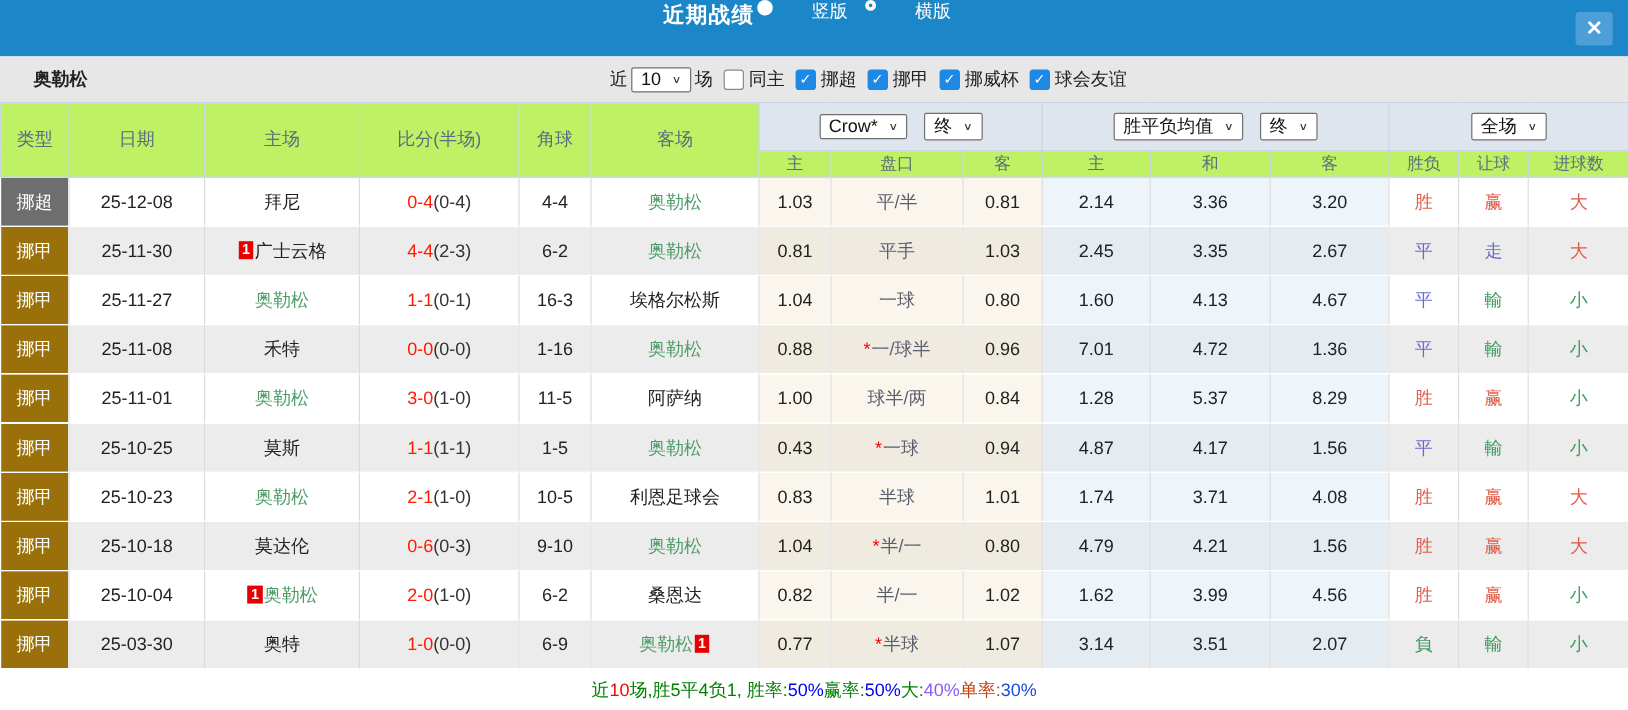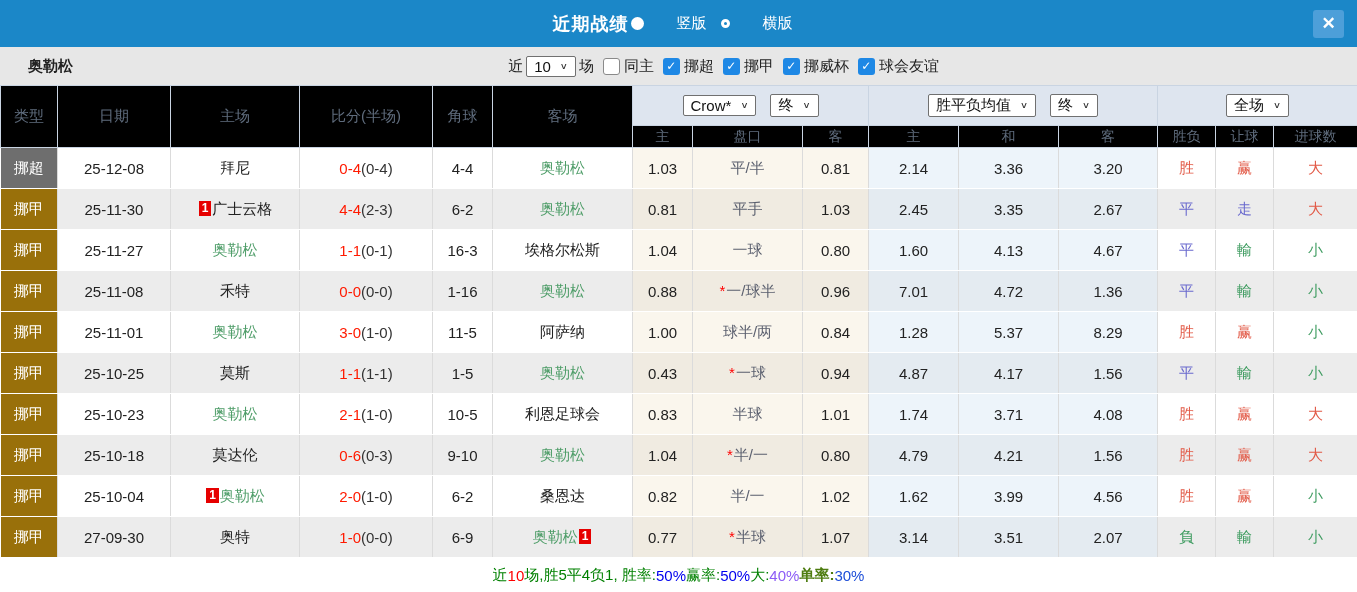--- a/index.html
+++ b/index.html
@@ -5,21 +5,21 @@
   * { box-sizing: border-box; }
   html,body { margin:0; padding:0; }
   body {
     width:1357px; height:592px; overflow:hidden;
     font-family:"Liberation Sans","DejaVu Sans",sans-serif;
     background:#fff;
   }
   
   .titlebar {
     height:47px; background:#1b87c8; color:#fff;
-    display:flex; align-items:center; justify-content:center; position:relative;
+    display:flex; justify-content:center; position:relative;
   }
   .titlebar .title { font-size:18px; font-weight:bold; letter-spacing:1px; }
   .radio { display:inline-block; border-radius:50%; margin:0 5px 0 2px; vertical-align:middle; }
   .radio.filled { width:13px; height:13px; background:#fff; }
   .radio.empty  { width:9px;  height:9px;  border:3px solid #fff; background:transparent; }
   .radio-label { font-size:15px; margin-right:12px;margin-left:28px; }
   .close-btn {
     position:absolute; right:13px; top:10px; width:31px; height:28px;
     background:#4d9fd9; border:none; border-radius:3px;
     color:#fff; font-size:17px; font-weight:bold; line-height:26px; text-align:center; cursor:pointer;
@@ -40,21 +40,21 @@
   .cb {
     width:17px; height:17px; border-radius:3px; display:inline-flex;
     align-items:center; justify-content:center; margin:0 1px 0 6px; cursor:pointer; flex:none;
   }
   .cb.checked { background:#1e88e5; color:#fff; font-size:12px; font-weight:bold; }
   .cb.unchecked { background:#fff; border:1px solid #8a8a8a; }
   .flabel { margin:0 3px; white-space:nowrap; }
   
   table { width:1357px; border-collapse:collapse; table-layout:fixed; }
   thead th {
-    background:#000000; color:#5f6c7d; font-weight:normal;
+    background:#bef264; color:#5f6c7d; font-weight:normal;
     border:1px solid #c9d4e2; font-size:15px;
   }
   tr.h1 th { height:40px; }
   tr.h2 th { height:22px; font-size:14px; }
   th.selcell { background:#dee5ef; }
   .selwrap { display:flex; align-items:center; justify-content:center; gap:14px; }
   tbody td {
     height:41px; text-align:center; font-size:15px; color:#222;
     border-right:1px solid #dbdbdb; border-bottom:1px solid #fff;
     overflow:hidden; white-space:nowrap;
@@ -340,21 +340,21 @@
     <td class="cream">1.02</td>
     <td class="blue">1.62</td>
     <td class="blue">3.99</td>
     <td class="blue">4.56</td>
     <td class="red">胜</td>
     <td class="red">赢</td>
     <td class="green-t">小</td>
   </tr>
       <tr>
     <td class="c-type t-jia">挪甲</td>
-    <td>27-09-30</td>
+    <td>25-03-30</td>
     <td><span>奥特</span></td>
     <td><span class="ft">1-0</span><span class="ht">(0-0)</span></td>
     <td>6-9</td>
     <td><span class="team-green">奥勒松</span><span class="badge">1</span></td>
     <td class="cream">0.77</td>
     <td class="cream c-handicap"><span class="star">*</span>半球</td>
     <td class="cream">1.07</td>
     <td class="blue">3.14</td>
     <td class="blue">3.51</td>
     <td class="blue">2.07</td>
@@ -367,15 +367,15 @@
 
 <div class="footer" id="footer">
     <span style="color: rgb(0, 128, 0);">近</span>
     <span style="color: rgb(255, 0, 0);">10</span>
     <span style="color: rgb(0, 128, 0);">场,胜5平4负1, 胜率:</span>
     <span style="color: rgb(0, 0, 238);">50%</span>
     <span style="color: rgb(0, 128, 0);"> 赢率:</span>
     <span style="color: rgb(0, 0, 238);">50%</span>
     <span style="color: rgb(0, 128, 0);"> 大:</span>
     <span style="color: #8b5cf6;">40%</span>
-    <span style="color: #4d7c0f; font-weight: bold;"> 单率:</span>
+    <span style="color: #c2410c;"> 单率:</span>
     <span style="color: #1d4ed8;">30%</span>
   </div>
 
 </body></html>

